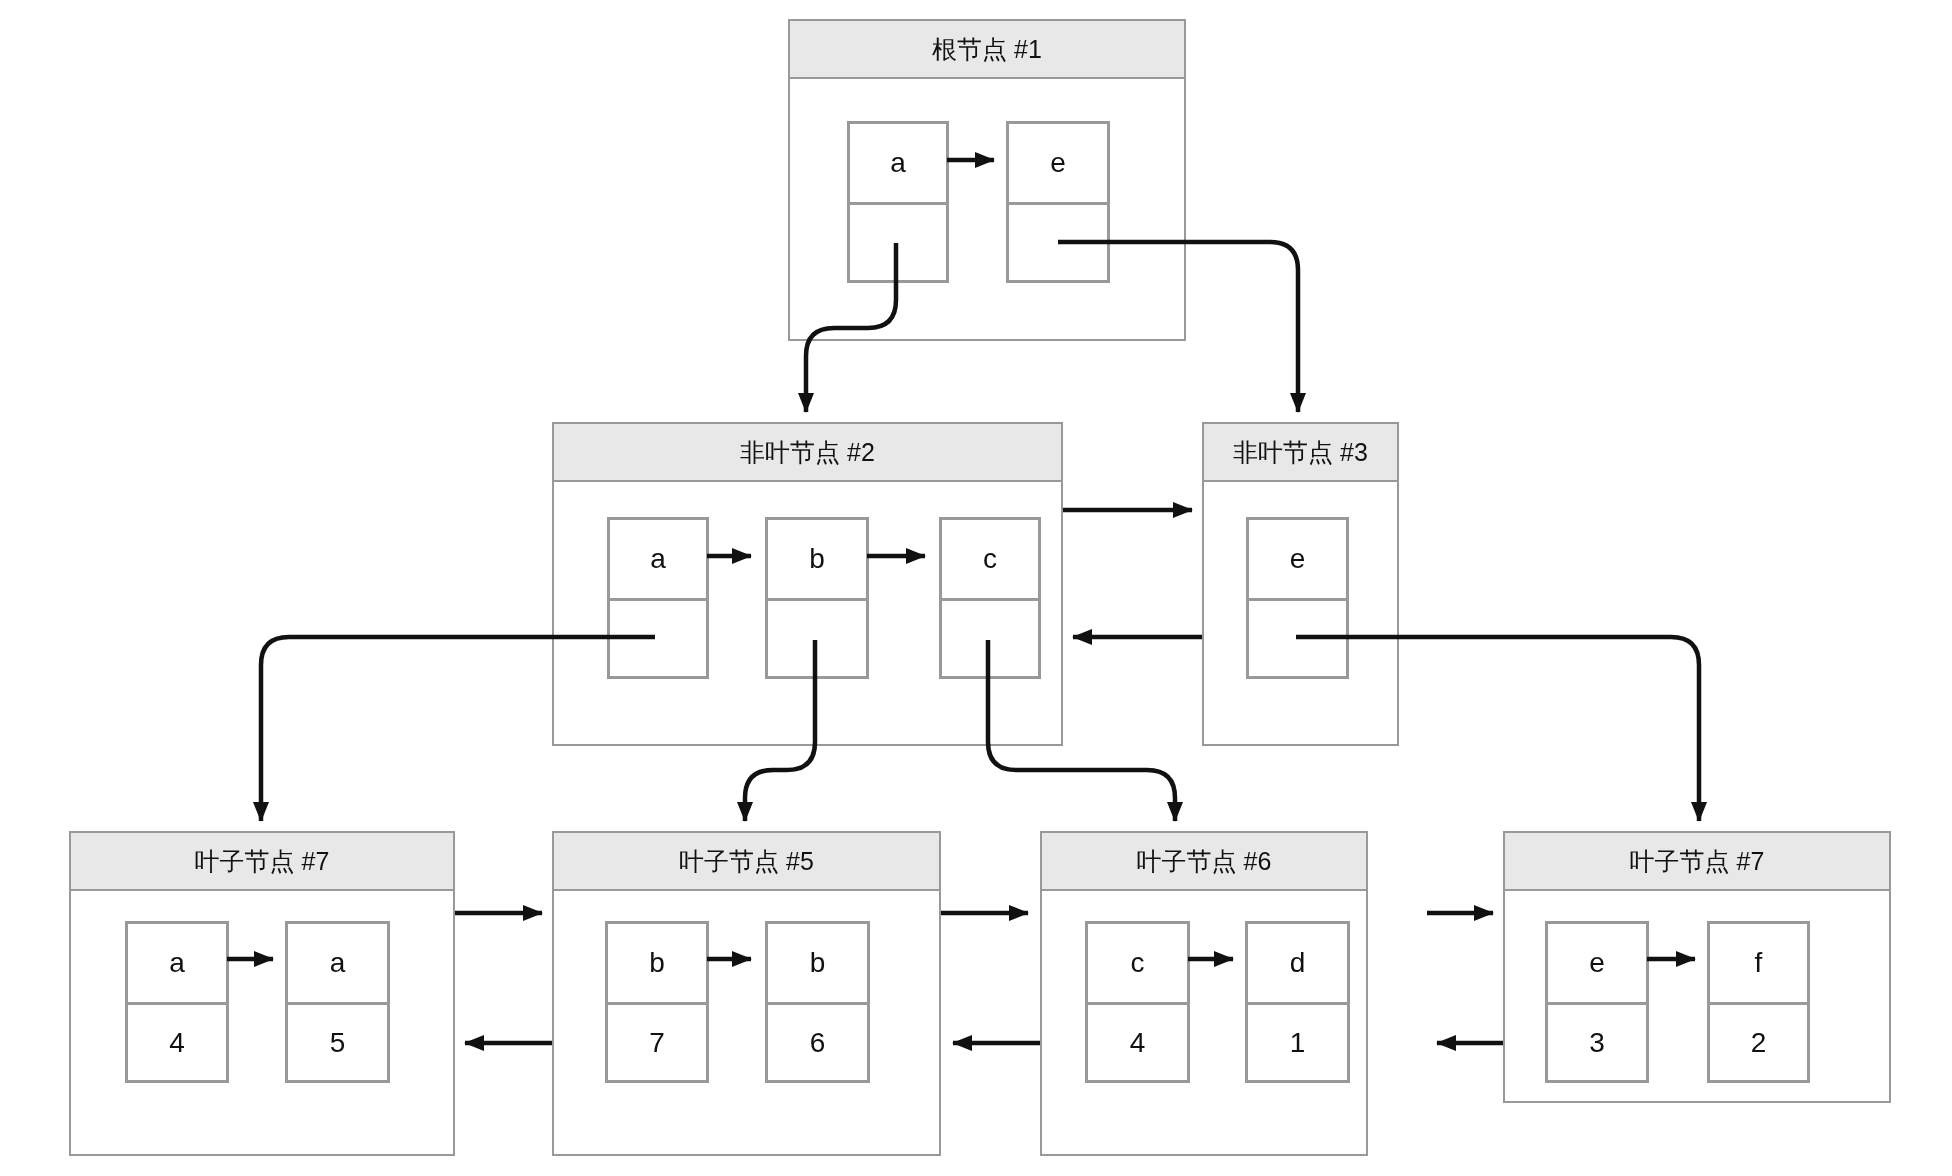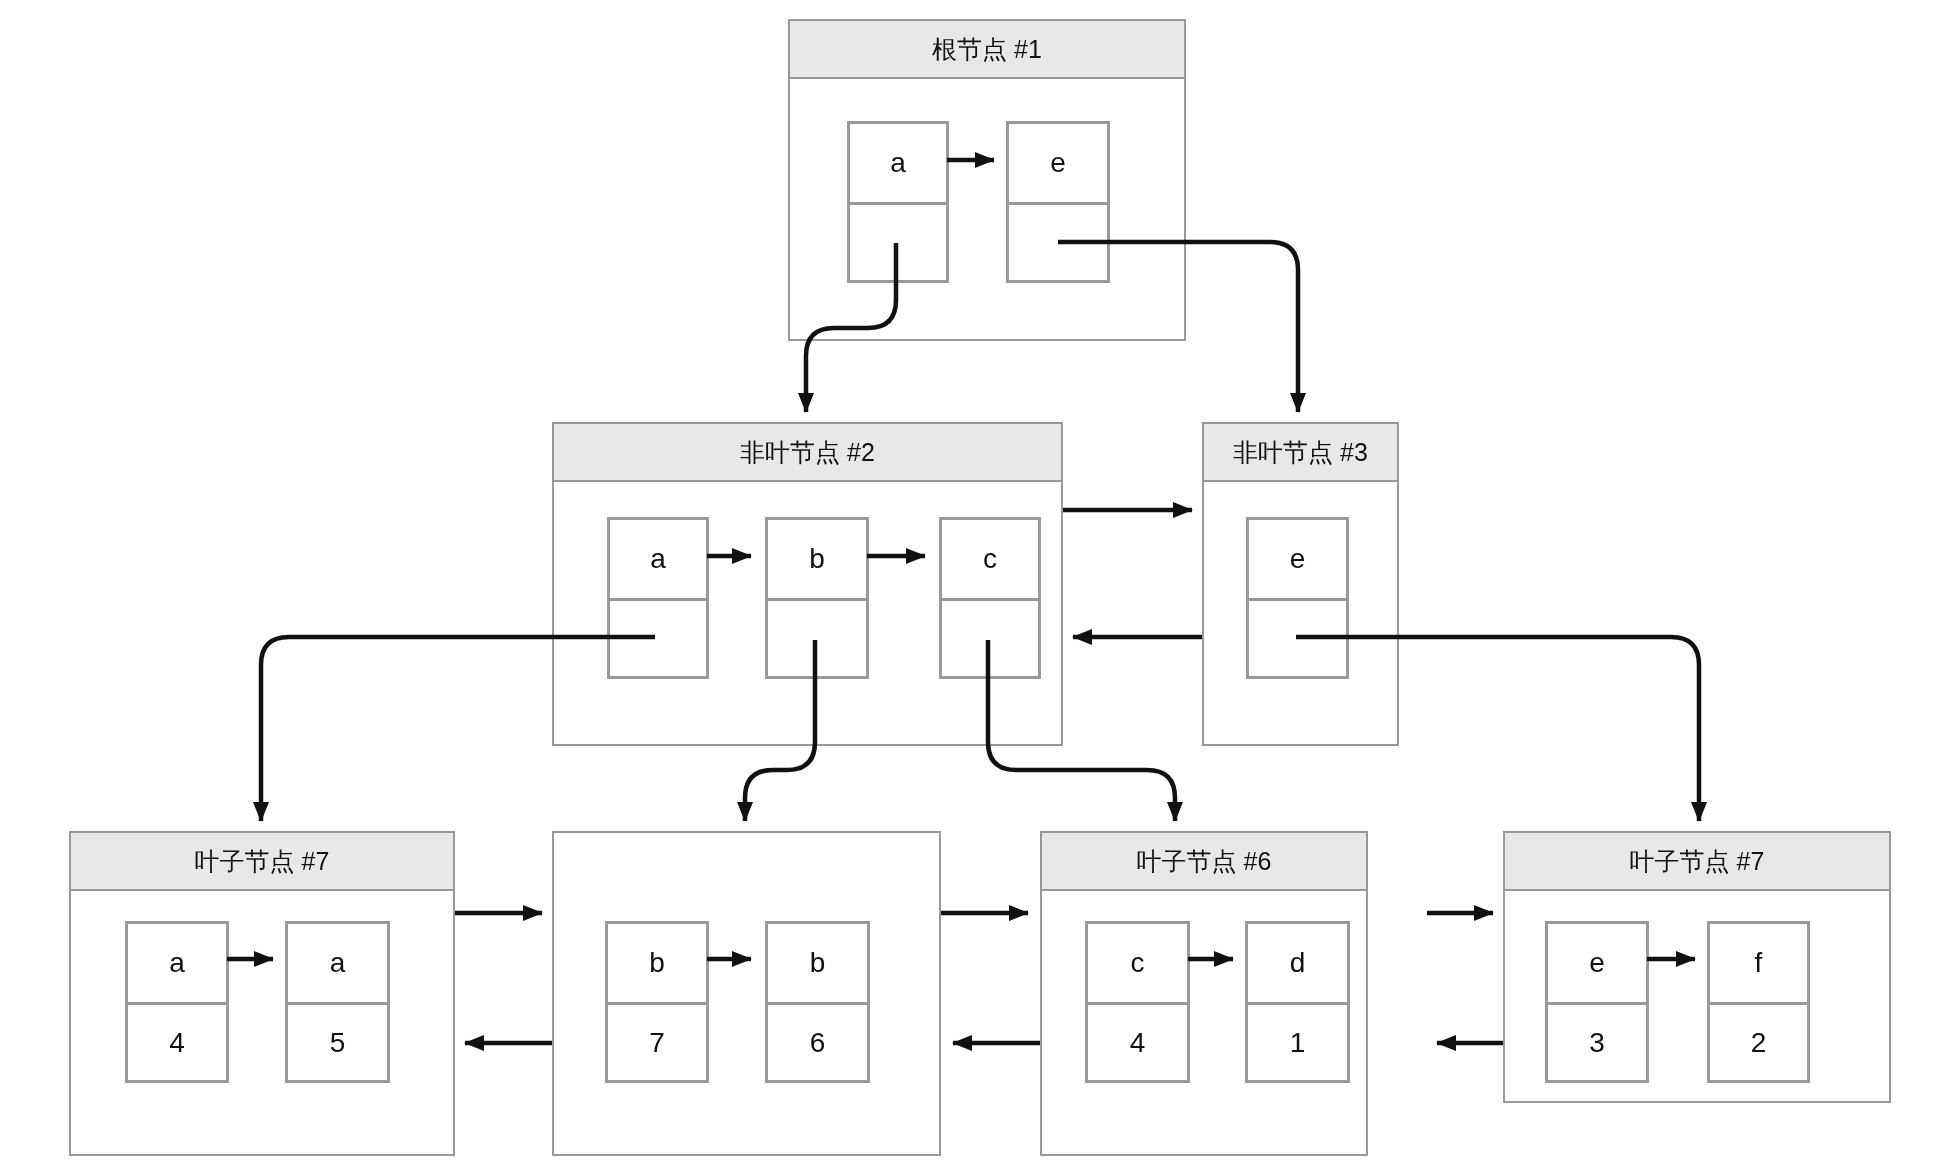--- a/index.html
+++ b/index.html
@@ -116,20 +116,21 @@
       <div class="cell-key">a</div>
       <div class="cell-val">4</div>
     </div>
     <div class="cell" style="left:214px; top:88px; width:105px;">
       <div class="cell-key">a</div>
       <div class="cell-val">5</div>
     </div>
   </div>
 
   <div class="node" style="left:552px; top:831px; width:389px; height:325px;">
+    <div class="node-title">叶子节点 #5</div>
     <div class="cell" style="left:51px; top:88px; width:104px;">
       <div class="cell-key">b</div>
       <div class="cell-val">7</div>
     </div>
     <div class="cell" style="left:211px; top:88px; width:105px;">
       <div class="cell-key">b</div>
       <div class="cell-val">6</div>
     </div>
   </div>
 

